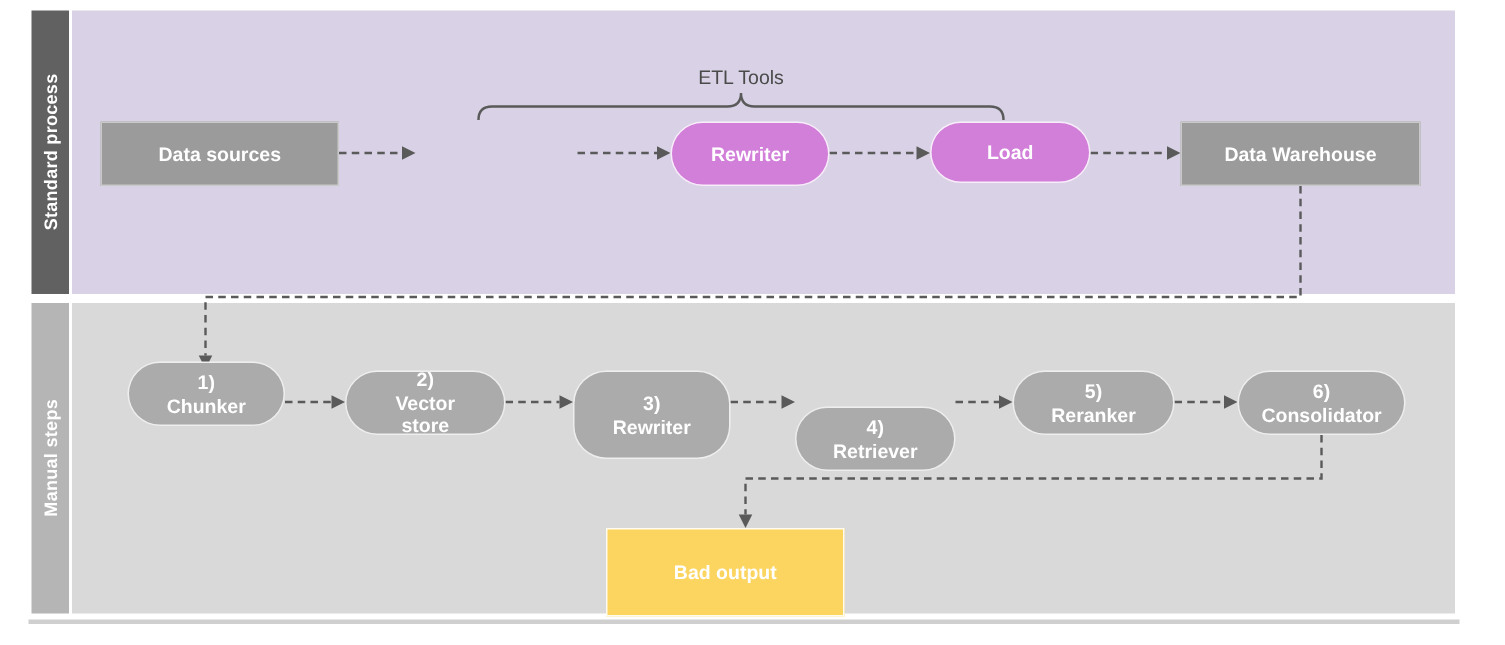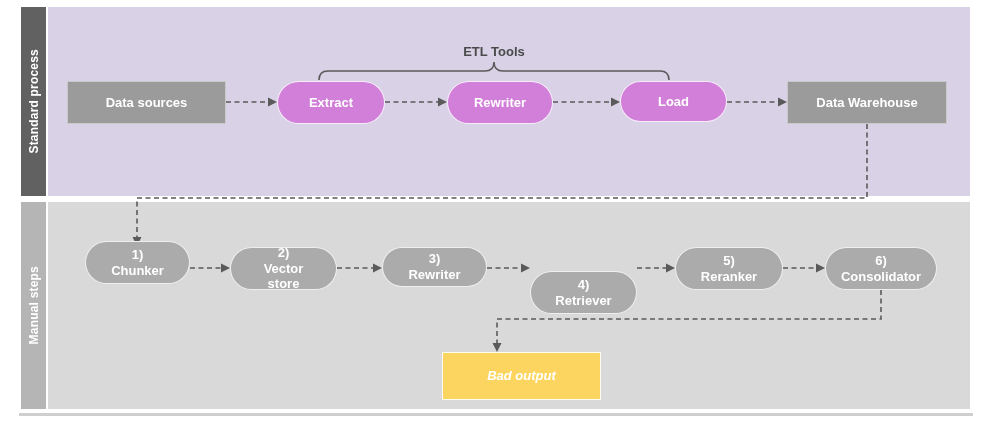--- a/index.html
+++ b/index.html
@@ -36,29 +36,29 @@
   .graypill{background:var(--gray-pill);border:1.5px solid rgba(255,255,255,.8);}
   .yellowbox{background:var(--bad-output);border:1.5px solid rgba(255,255,255,.9);}
 
   .n-data-sources{left:67px;top:81px;width:159px;height:43px;}
   .n-extract{left:277px;top:81px;width:108px;height:43px;}
   .n-transform{left:447px;top:81px;width:106px;height:43px;}
   .n-load{left:620px;top:81px;width:107px;height:41px;}
   .n-data-warehouse{left:787px;top:81px;width:160px;height:43px;}
   .n-chunker{left:85px;top:241px;width:105px;height:43px;}
   .n-vector-store{left:230px;top:247px;width:107px;height:43px;}
-  .n-rewriter{left:382px;top:247px;width:105px;height:40px;}
+  .n-rewriter{left:382px;top:247px;width:105px;height:59px;}
   .n-retriever{left:530px;top:247px;width:107px;height:43px;margin-top:24px;}
   .n-reranker{left:675px;top:247px;width:108px;height:43px;}
   .n-consolidator{left:825px;top:247px;width:112px;height:43px;}
-  .n-bad-output{left:442px;top:352px;width:159px;height:48px;font-style:italic;}
+  .n-bad-output{left:404px;top:352px;width:159px;height:59px;}
 
   .etl-label{
     position:absolute;left:414px;top:44px;width:160px;text-align:center;
-    color:var(--label-dark);font-weight:bold;font-size:13px;
+    color:var(--label-dark);font-weight:normal;font-size:13px;
   }
 
   svg.overlay{position:absolute;left:0;top:0;width:1003px;height:430px;pointer-events:none;}
   .conn{stroke:var(--connector);stroke-width:1.6;fill:none;stroke-dasharray:5 3.5;}
   .head{fill:var(--connector);stroke:none;}
   .brace{stroke:var(--connector);stroke-width:1.6;fill:none;}
 </style>
 </head>
 <body>
 
@@ -103,21 +103,20 @@
     <path class="conn" d="M783,268 L816,268"></path>
     <polygon class="head" points="816,263.5 825,268 816,272.5"></polygon>
 
     <path class="conn" d="M881,290 L881,319 L497,319 L497,343"></path>
     <polygon class="head" points="492.5,343 497,352 501.5,343"></polygon>
   </svg>
 
   <div class="etl-label">ETL Tools</div>
 
   <div class="node graybox n-data-sources">Data sources</div>
-  <div class="node pill etl n-extract">Extract</div>
   <div class="node pill etl n-transform">Rewriter</div>
   <div class="node pill etl n-load">Load</div>
   <div class="node graybox n-data-warehouse">Data Warehouse</div>
 
   <div class="node pill graypill n-chunker">1) Chunker</div>
   <div class="node pill graypill n-vector-store">2) Vector store</div>
   <div class="node pill graypill n-rewriter">3) Rewriter</div>
   <div class="node pill graypill n-retriever">4) Retriever</div>
   <div class="node pill graypill n-reranker">5) Reranker</div>
   <div class="node pill graypill n-consolidator">6) Consolidator</div>

